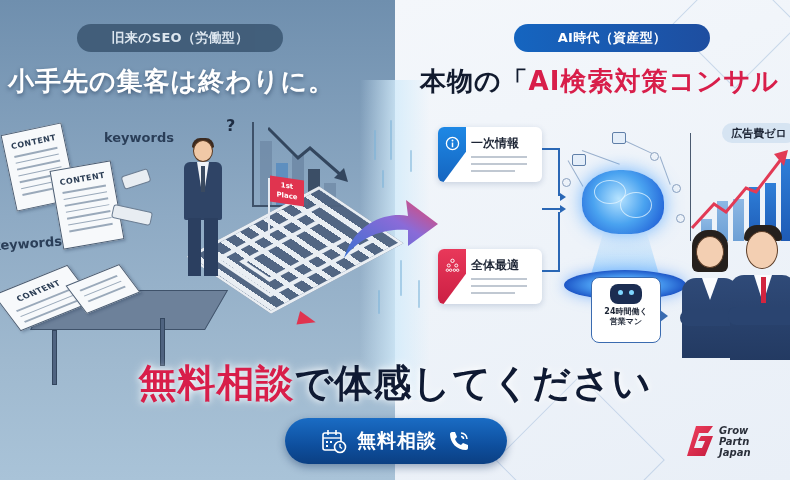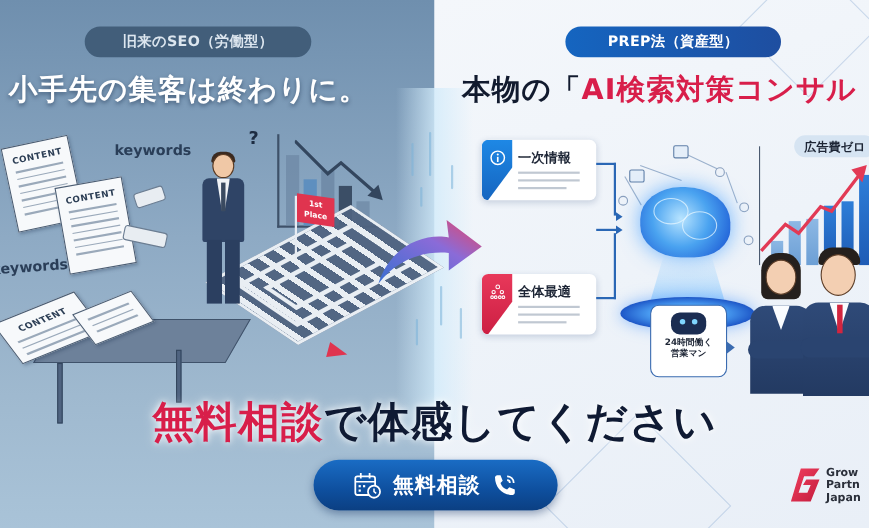--- a/index.html
+++ b/index.html
@@ -184,21 +184,21 @@
   .cta-button {
     position: absolute; left: 285px; top: 418px; width: 222px; height: 46px; border-radius: 23px;
     background: linear-gradient(180deg, #1a6cc4 0%, #0e4f9e 60%, #0b3f82 100%);
     box-shadow: 0 3px 8px rgba(10,40,90,.4);
     display: flex; align-items: center; justify-content: center; gap: 10px; cursor: pointer;
     color: #fff; font-size: 19px; font-weight: bold; letter-spacing: 1px;
   }
   .cta-button svg { flex: 0 0 auto; }
 
   
-  .logo { position: absolute; left: 718px; top: 424px; display: flex; align-items: center; gap: 5px; }
+  .logo { position: absolute; left: 686px; top: 424px; display: flex; align-items: center; gap: 5px; font-style: italic; }
   .logo-mark { width: 28px; height: 34px; }
   .logo-text { font-size: 10px; font-weight: bold; color: #2a2f3a; line-height: 11px; white-space: pre; }
 
   .decor-diamond { position: absolute; border: 1px solid rgba(150,180,215,.45); transform: rotate(45deg); }
 </style>
 </head>
 <body>
 
 <div class="banner">
 
@@ -211,21 +211,21 @@
 
   <div class="data-streak" style="left:374px;top:130px;height:30px;"></div>
   <div class="data-streak" style="left:382px;top:170px;height:18px;"></div>
   <div class="data-streak" style="left:390px;top:120px;height:40px;"></div>
   <div class="data-streak" style="left:400px;top:260px;height:36px;"></div>
   <div class="data-streak" style="left:410px;top:150px;height:22px;"></div>
   <div class="data-streak" style="left:418px;top:280px;height:28px;"></div>
   <div class="data-streak" style="left:378px;top:290px;height:24px;"></div>
 
   <div class="pill pill-old">旧来のSEO（労働型）</div>
-  <div class="pill pill-new">PREP法（資産型）</div>
+  <div class="pill pill-new">AI時代（資産型）</div>
 
   <div class="headline-old">小手先の集客は終わりに。</div>
   <div class="headline-new"><span>本物の「</span><span class="accent">AI検索対策コンサル</span></div>
 
   <div class="paper" style="left:8px;top:128px;width:62px;height:78px;transform:rotate(-12deg);">
     <div class="ptitle">CONTENT</div>
     <div class="line"></div>
       <div class="line"></div>
       <div class="line"></div>
       <div class="line"></div>

